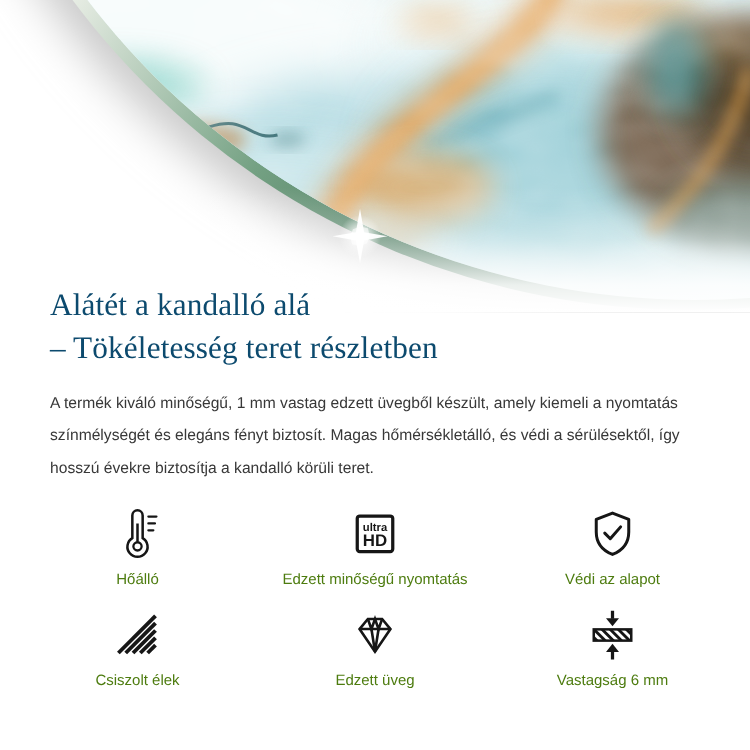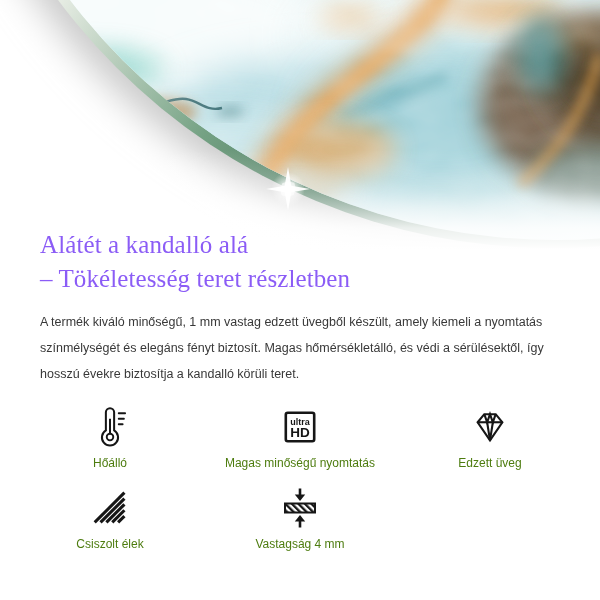--- a/index.html
+++ b/index.html
@@ -10,21 +10,21 @@
     color:#1b1b1b;
   }
   .page{width:600px;height:600px;position:relative;}
   .hero{height:250px;position:relative;}
   .hero svg{display:block;}
   .content{padding:0 40px;margin-top:-22px;position:relative;}
   .title{
     font-family:"Liberation Serif", serif;
     font-weight:400;
     font-size:25px;line-height:34px;
-    margin:0;color:#8b5cf6;letter-spacing:.1px;
+    margin:0;color:#0c4a6e;letter-spacing:.1px;
   }
   .desc{
     margin:13px 0 0;
     font-size:12.5px;line-height:26px;
     color:#383838;max-width:524px;
   }
   .features{
     margin:16px -25px 0;
     display:flex;flex-wrap:wrap;
   }
@@ -163,66 +163,75 @@
       </div>
 
       <div class="feature">
         <div class="icon-box">
           <svg width="40" height="40" viewBox="0 0 40 40">
             <rect x="5.8" y="5.8" width="28.4" height="28.4" rx="2" fill="none" stroke="#161616" stroke-width="2.6"></rect>
             <text x="20" y="18" text-anchor="middle" font-family="Liberation Sans, sans-serif" font-size="9" font-weight="600" fill="#161616">ultra</text>
             <text x="20" y="30" text-anchor="middle" font-family="Liberation Sans, sans-serif" font-size="13.5" font-weight="700" fill="#161616">HD</text>
           </svg>
         </div>
-        <div class="feature-label">Magas minőségű nyomtatás</div>
-      </div>
-
-
-      <div class="feature">
-        <div class="icon-box">
-          <svg width="40" height="38" viewBox="0 0 40 40">
-            <g fill="none" stroke="#161616" stroke-width="2.2" stroke-linejoin="miter">
-              <path d="M7 15 L14 6.5 H26 L33 15 L20 34 Z"></path>
-              <line x1="7" y1="15" x2="33" y2="15"></line>
-              <path d="M14 6.5 L17 15 L20 6.5 L23 15 L26 6.5"></path>
-              <path d="M17 15 L20 34 M23 15 L20 34"></path>
-            </g>
-          </svg>
-        </div>
-        <div class="feature-label">Edzett üveg</div>
+        <div class="feature-label">Edzett minőségű nyomtatás</div>
+      </div>
+
+      <div class="feature">
+        <div class="icon-box">
+          <svg width="40" height="40" viewBox="0 0 40 40">
+            <path d="M20 3.5 L33 8.5 V18.5 C33 27.5 27.5 33.5 20 36.5 C12.5 33.5 7 27.5 7 18.5 V8.5 Z" fill="none" stroke="#161616" stroke-width="2.4" stroke-linejoin="round"></path>
+            <path d="M13.8 19.5 L18.2 24 L26.5 14.5" fill="none" stroke="#161616" stroke-width="2.4" stroke-linecap="round" stroke-linejoin="round"></path>
+          </svg>
+        </div>
+        <div class="feature-label">Védi az alapot</div>
       </div>
 
       <div class="feature">
         <div class="icon-box">
           <svg width="36" height="36" viewBox="0 0 40 40">
             <g stroke="#161616" stroke-width="3.4" stroke-linecap="butt">
               <line x1="3" y1="36" x2="36" y2="3"></line>
               <line x1="9.5" y1="36" x2="36" y2="9.5"></line>
               <line x1="16" y1="36" x2="36" y2="16"></line>
               <line x1="22.5" y1="36" x2="36" y2="22.5"></line>
               <line x1="29" y1="36" x2="36" y2="29"></line>
             </g>
           </svg>
         </div>
         <div class="feature-label">Csiszolt élek</div>
+      </div>
+
+      <div class="feature">
+        <div class="icon-box">
+          <svg width="40" height="38" viewBox="0 0 40 40">
+            <g fill="none" stroke="#161616" stroke-width="2.2" stroke-linejoin="miter">
+              <path d="M7 15 L14 6.5 H26 L33 15 L20 34 Z"></path>
+              <line x1="7" y1="15" x2="33" y2="15"></line>
+              <path d="M14 6.5 L17 15 L20 6.5 L23 15 L26 6.5"></path>
+              <path d="M17 15 L20 34 M23 15 L20 34"></path>
+            </g>
+          </svg>
+        </div>
+        <div class="feature-label">Edzett üveg</div>
       </div>
 
       <div class="feature">
         <div class="icon-box">
           <svg width="40" height="42" viewBox="0 0 40 42">
             <defs>
               <pattern id="hatchPat" patternUnits="userSpaceOnUse" width="4.6" height="4.6" patternTransform="rotate(-45)">
                 <rect width="2.3" height="4.6" fill="#161616"></rect>
               </pattern>
             </defs>
             <line x1="20" y1="1.5" x2="20" y2="8" stroke="#161616" stroke-width="2.6"></line>
             <polygon points="14.8,7.5 25.2,7.5 20,14" fill="#161616"></polygon>
             <rect x="5" y="16.5" width="30" height="9" fill="url(#hatchPat)" stroke="#161616" stroke-width="2"></rect>
             <polygon points="14.8,34.5 25.2,34.5 20,28" fill="#161616"></polygon>
             <line x1="20" y1="34" x2="20" y2="40.5" stroke="#161616" stroke-width="2.6"></line>
           </svg>
         </div>
-        <div class="feature-label">Vastagság 4 mm</div>
+        <div class="feature-label">Vastagság 6 mm</div>
       </div>
 
     </div>
   </div>
 </div>
 
 </body></html>

